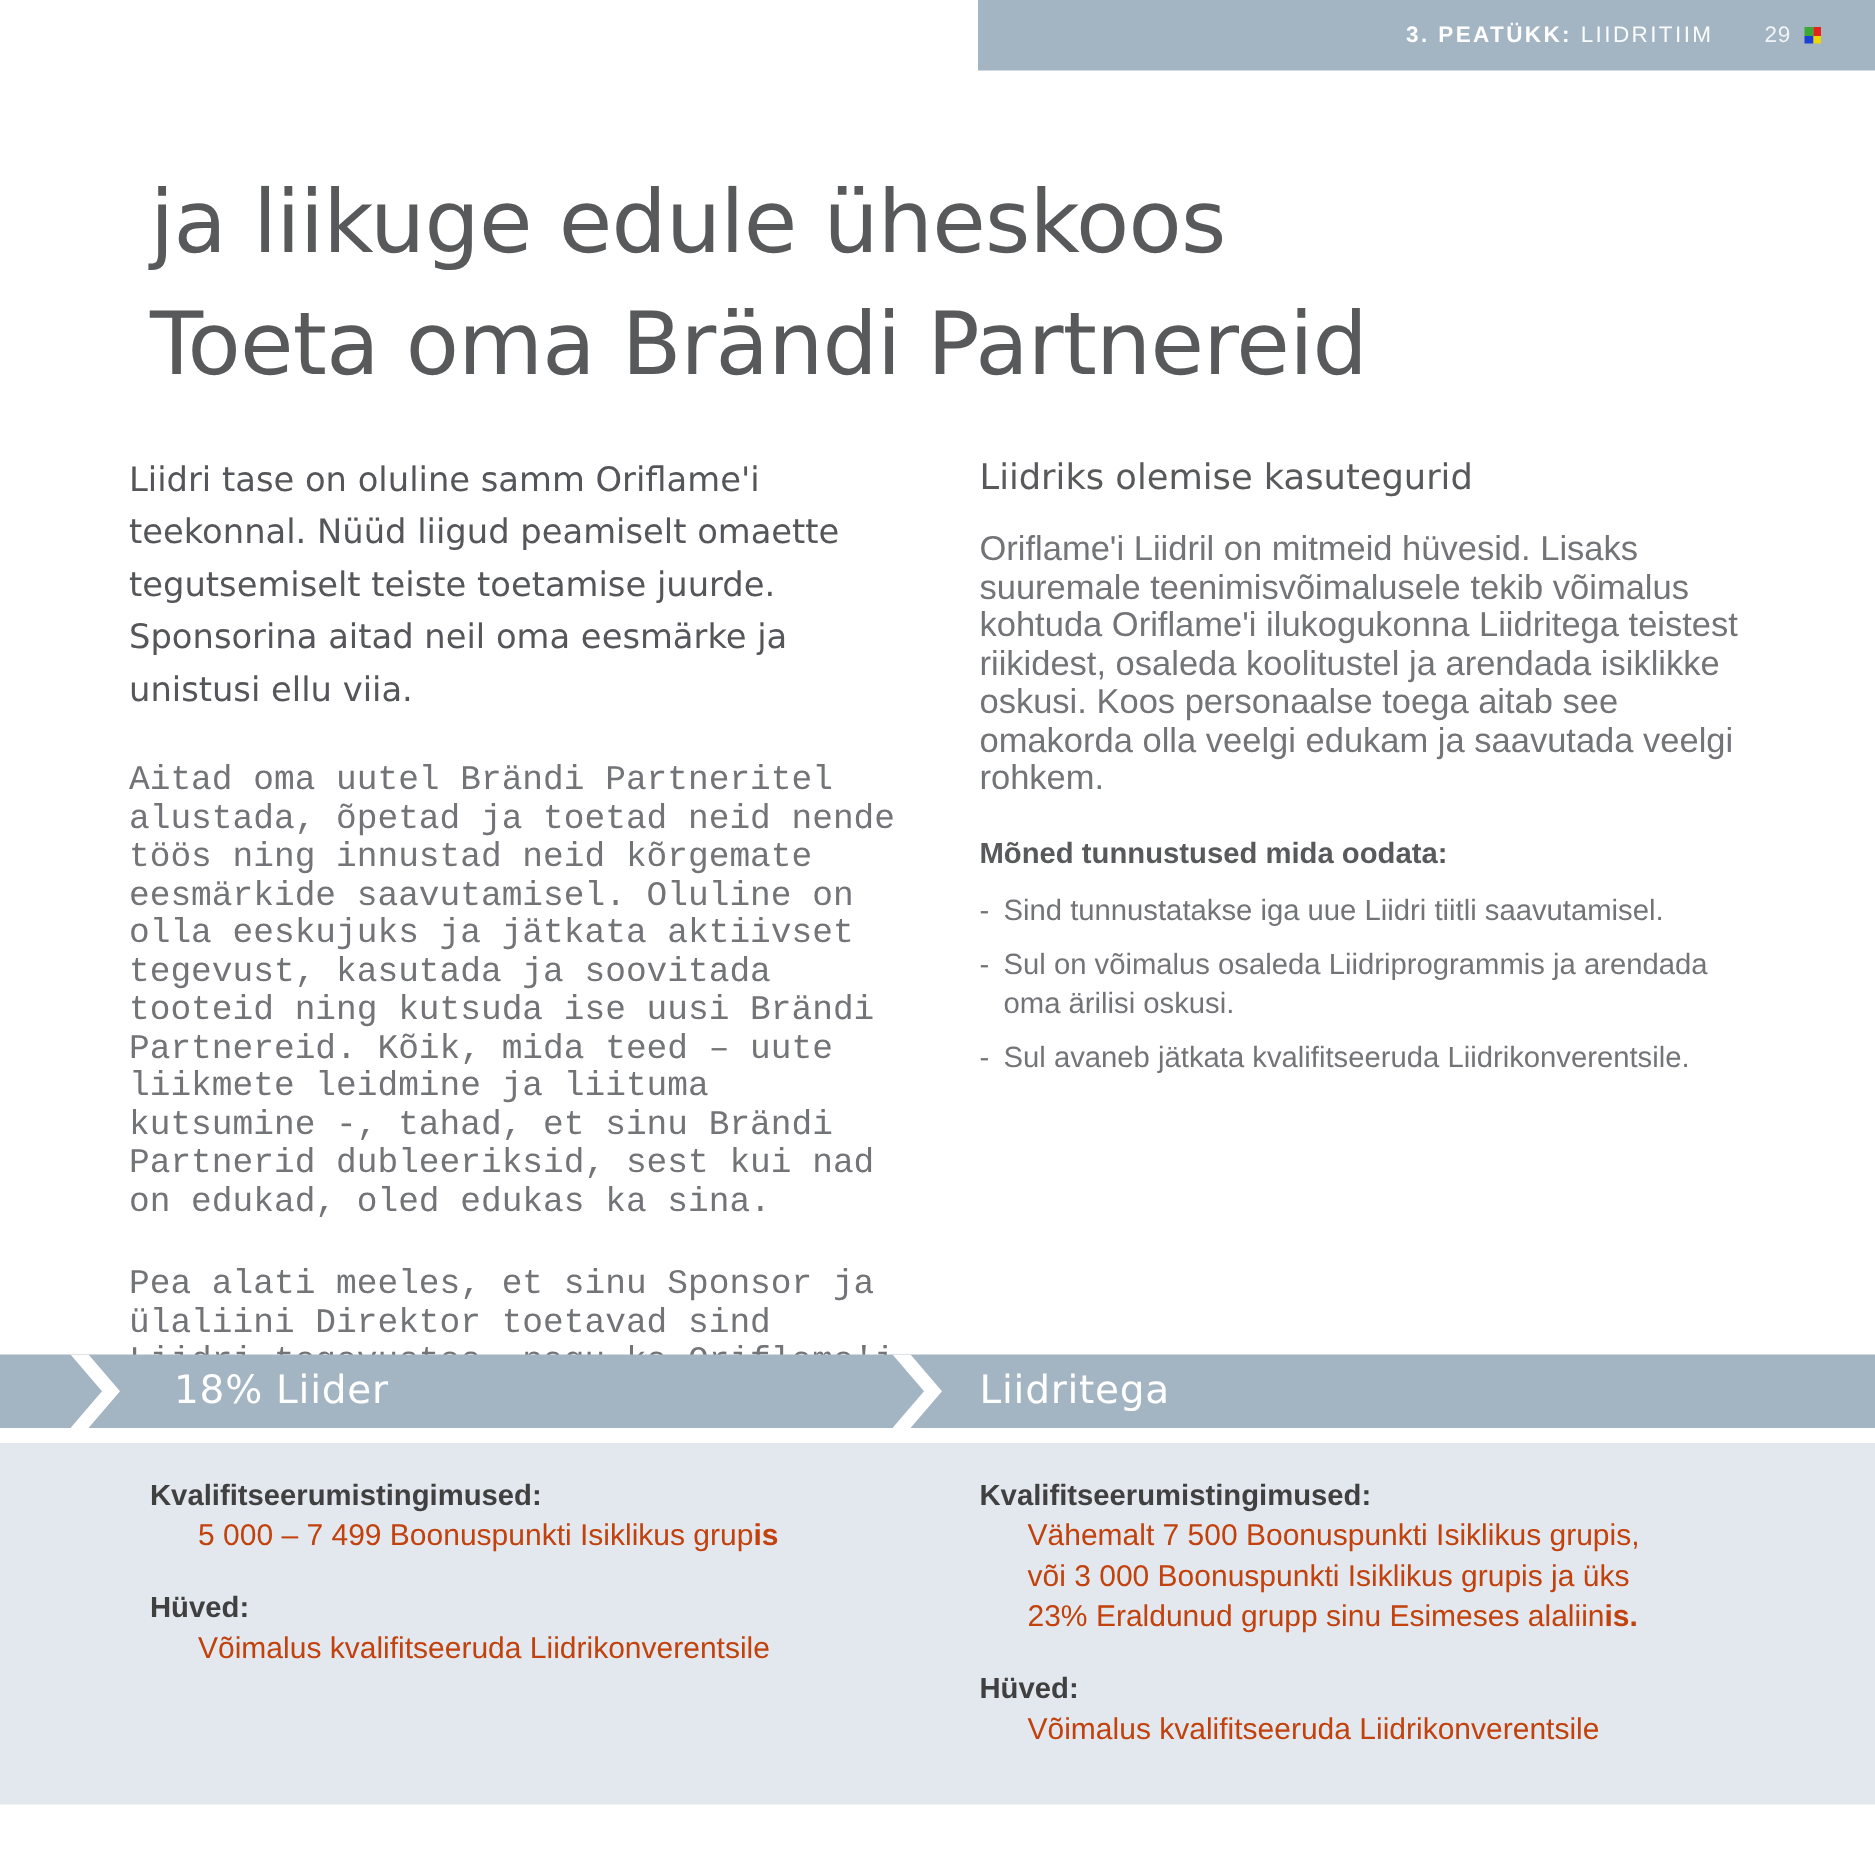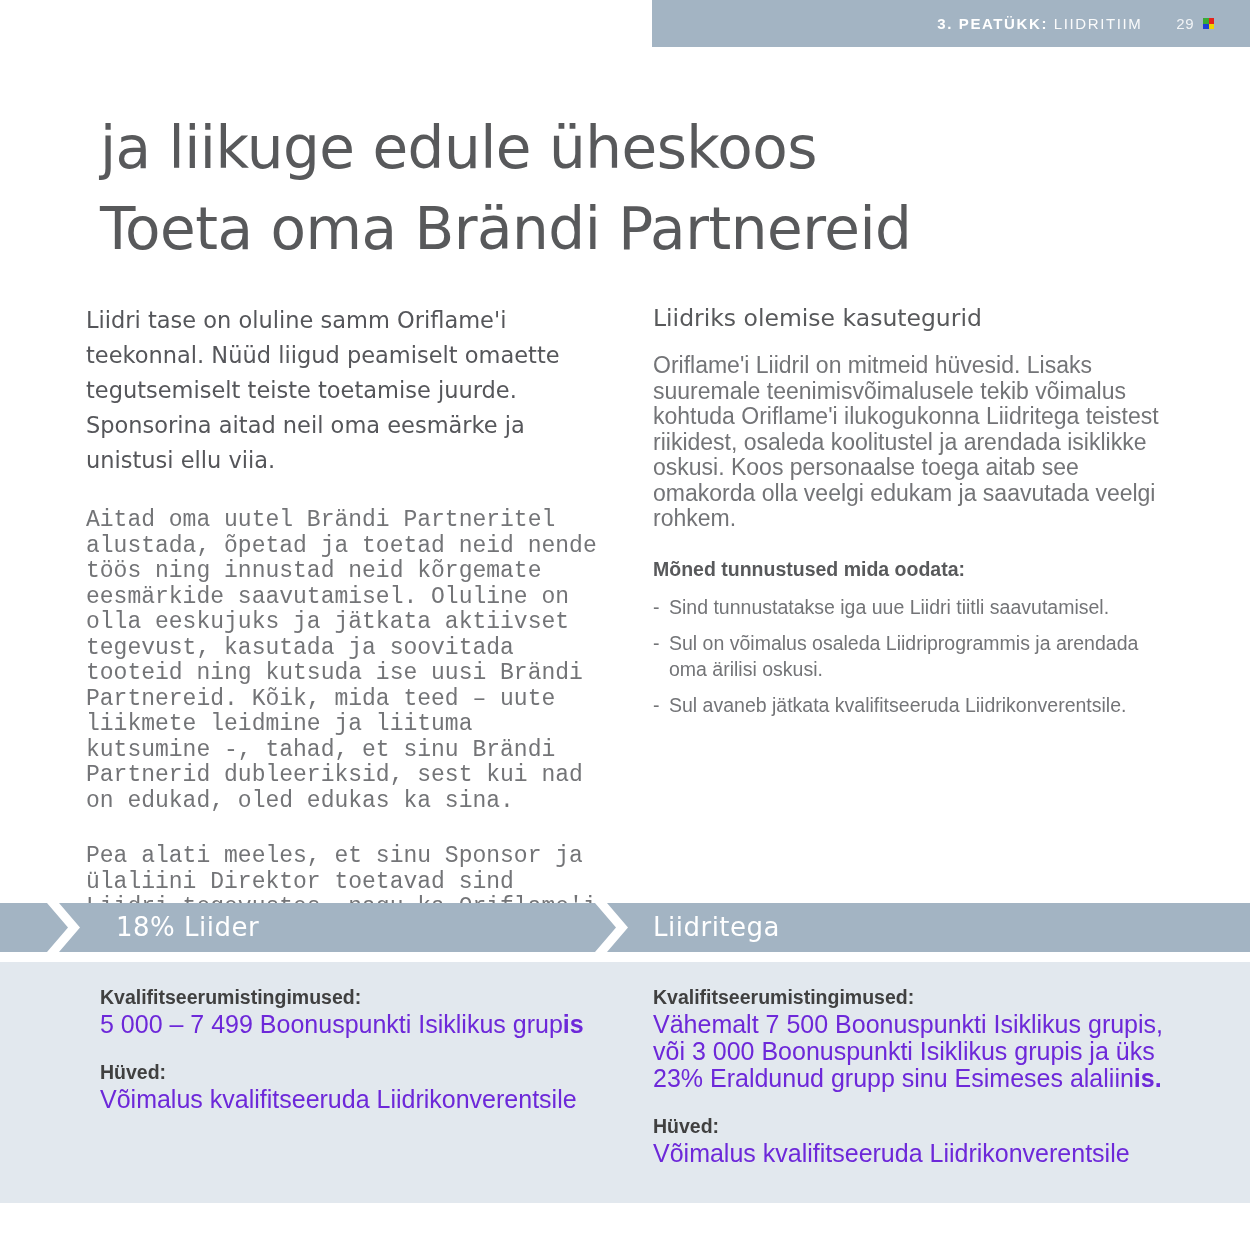--- a/index.html
+++ b/index.html
@@ -54,21 +54,21 @@
   .label-1 { left:88px;margin-left:28px; }
   .label-2 { left:653px; }
 
   
   .info-band { position:absolute; left:0; top:962px; width:1250px; height:241px;
     background:var(--panel-blue,#e2e8ee); }
   .info-box { position:absolute; top:22px; }
   .box-left  { left:100px; width:500px; }
   .box-right { left:653px; width:520px; }
   .info-box h5 { font-size:19.5px; font-weight:700; line-height:27px; color:#404040; }
-  .info-box .val { font-size:25px; font-weight:400; line-height:27px; color:#6d28d9; }
+  .info-box .val { font-size:20px; font-weight:400; line-height:27px; color:#c2410c;margin-left:32px; }
   .info-box .val b { font-weight:700; }
   .info-box .gap { height:21px; }
 </style>
 </head>
 <body>
 
 <div class="header-bar">
   <div class="chapter">
     <span class="bold">3. PEATÜKK:</span>
     <span class="rest">LIIDRITIIM</span>

